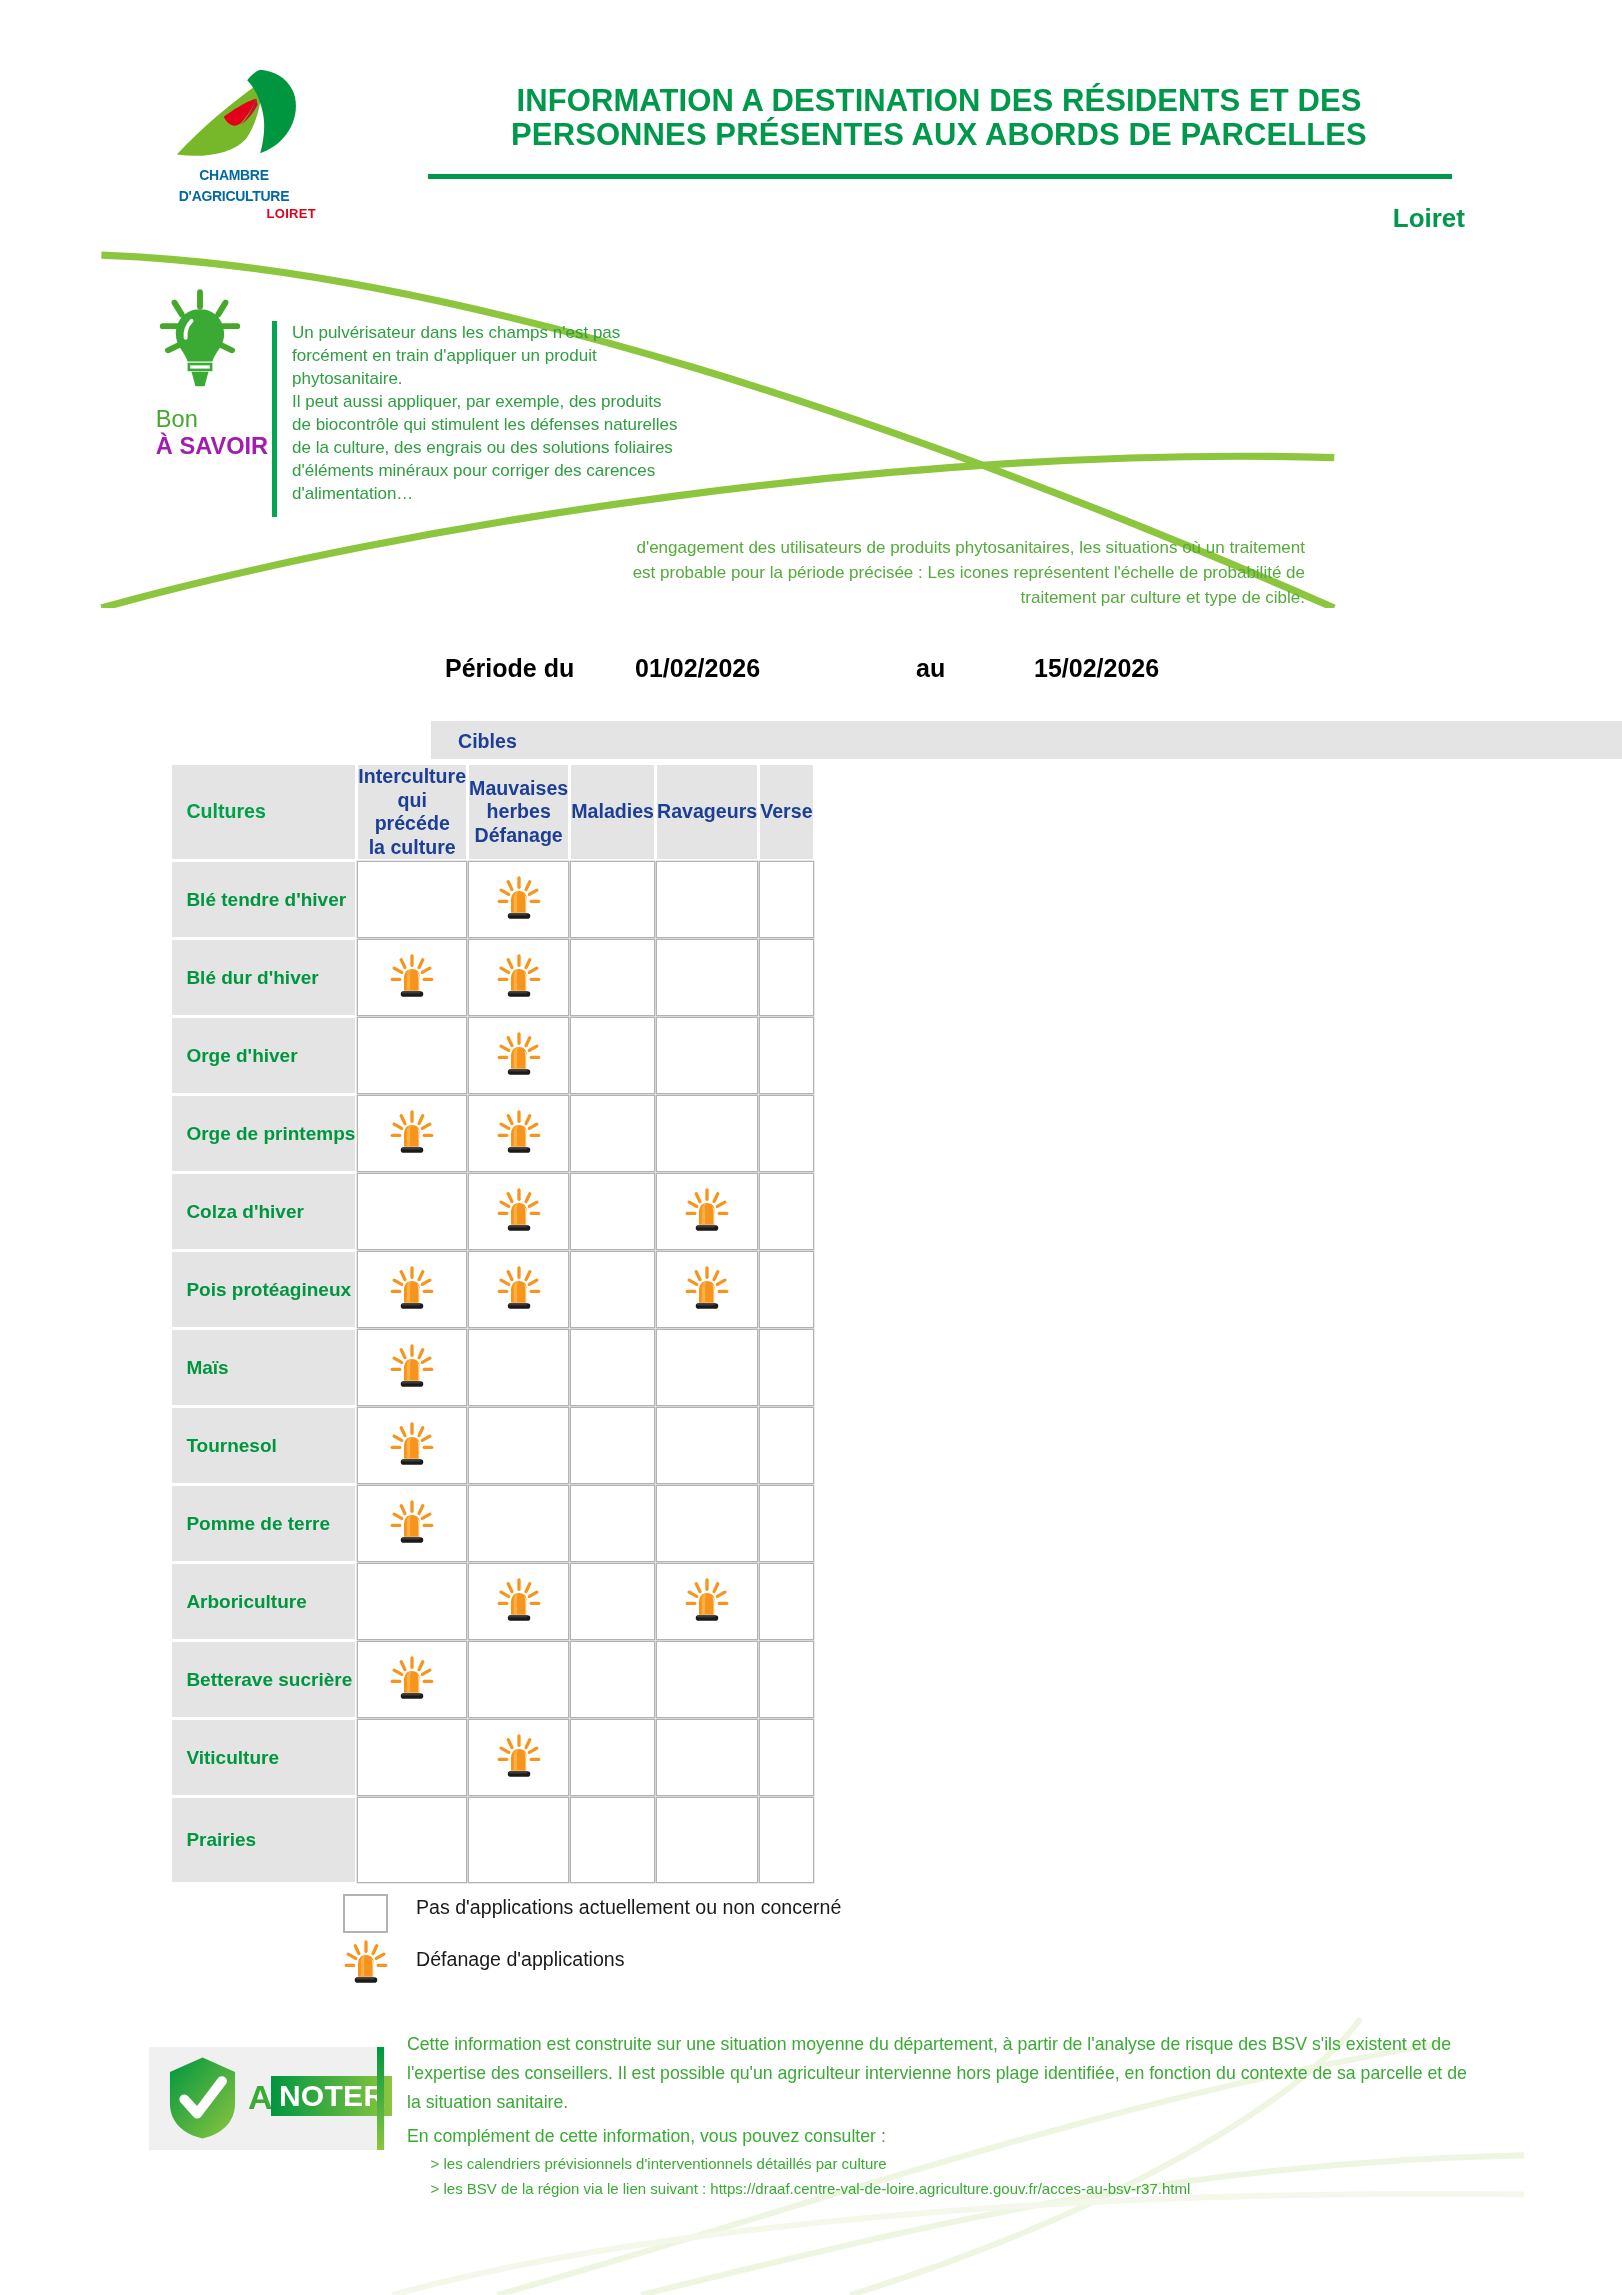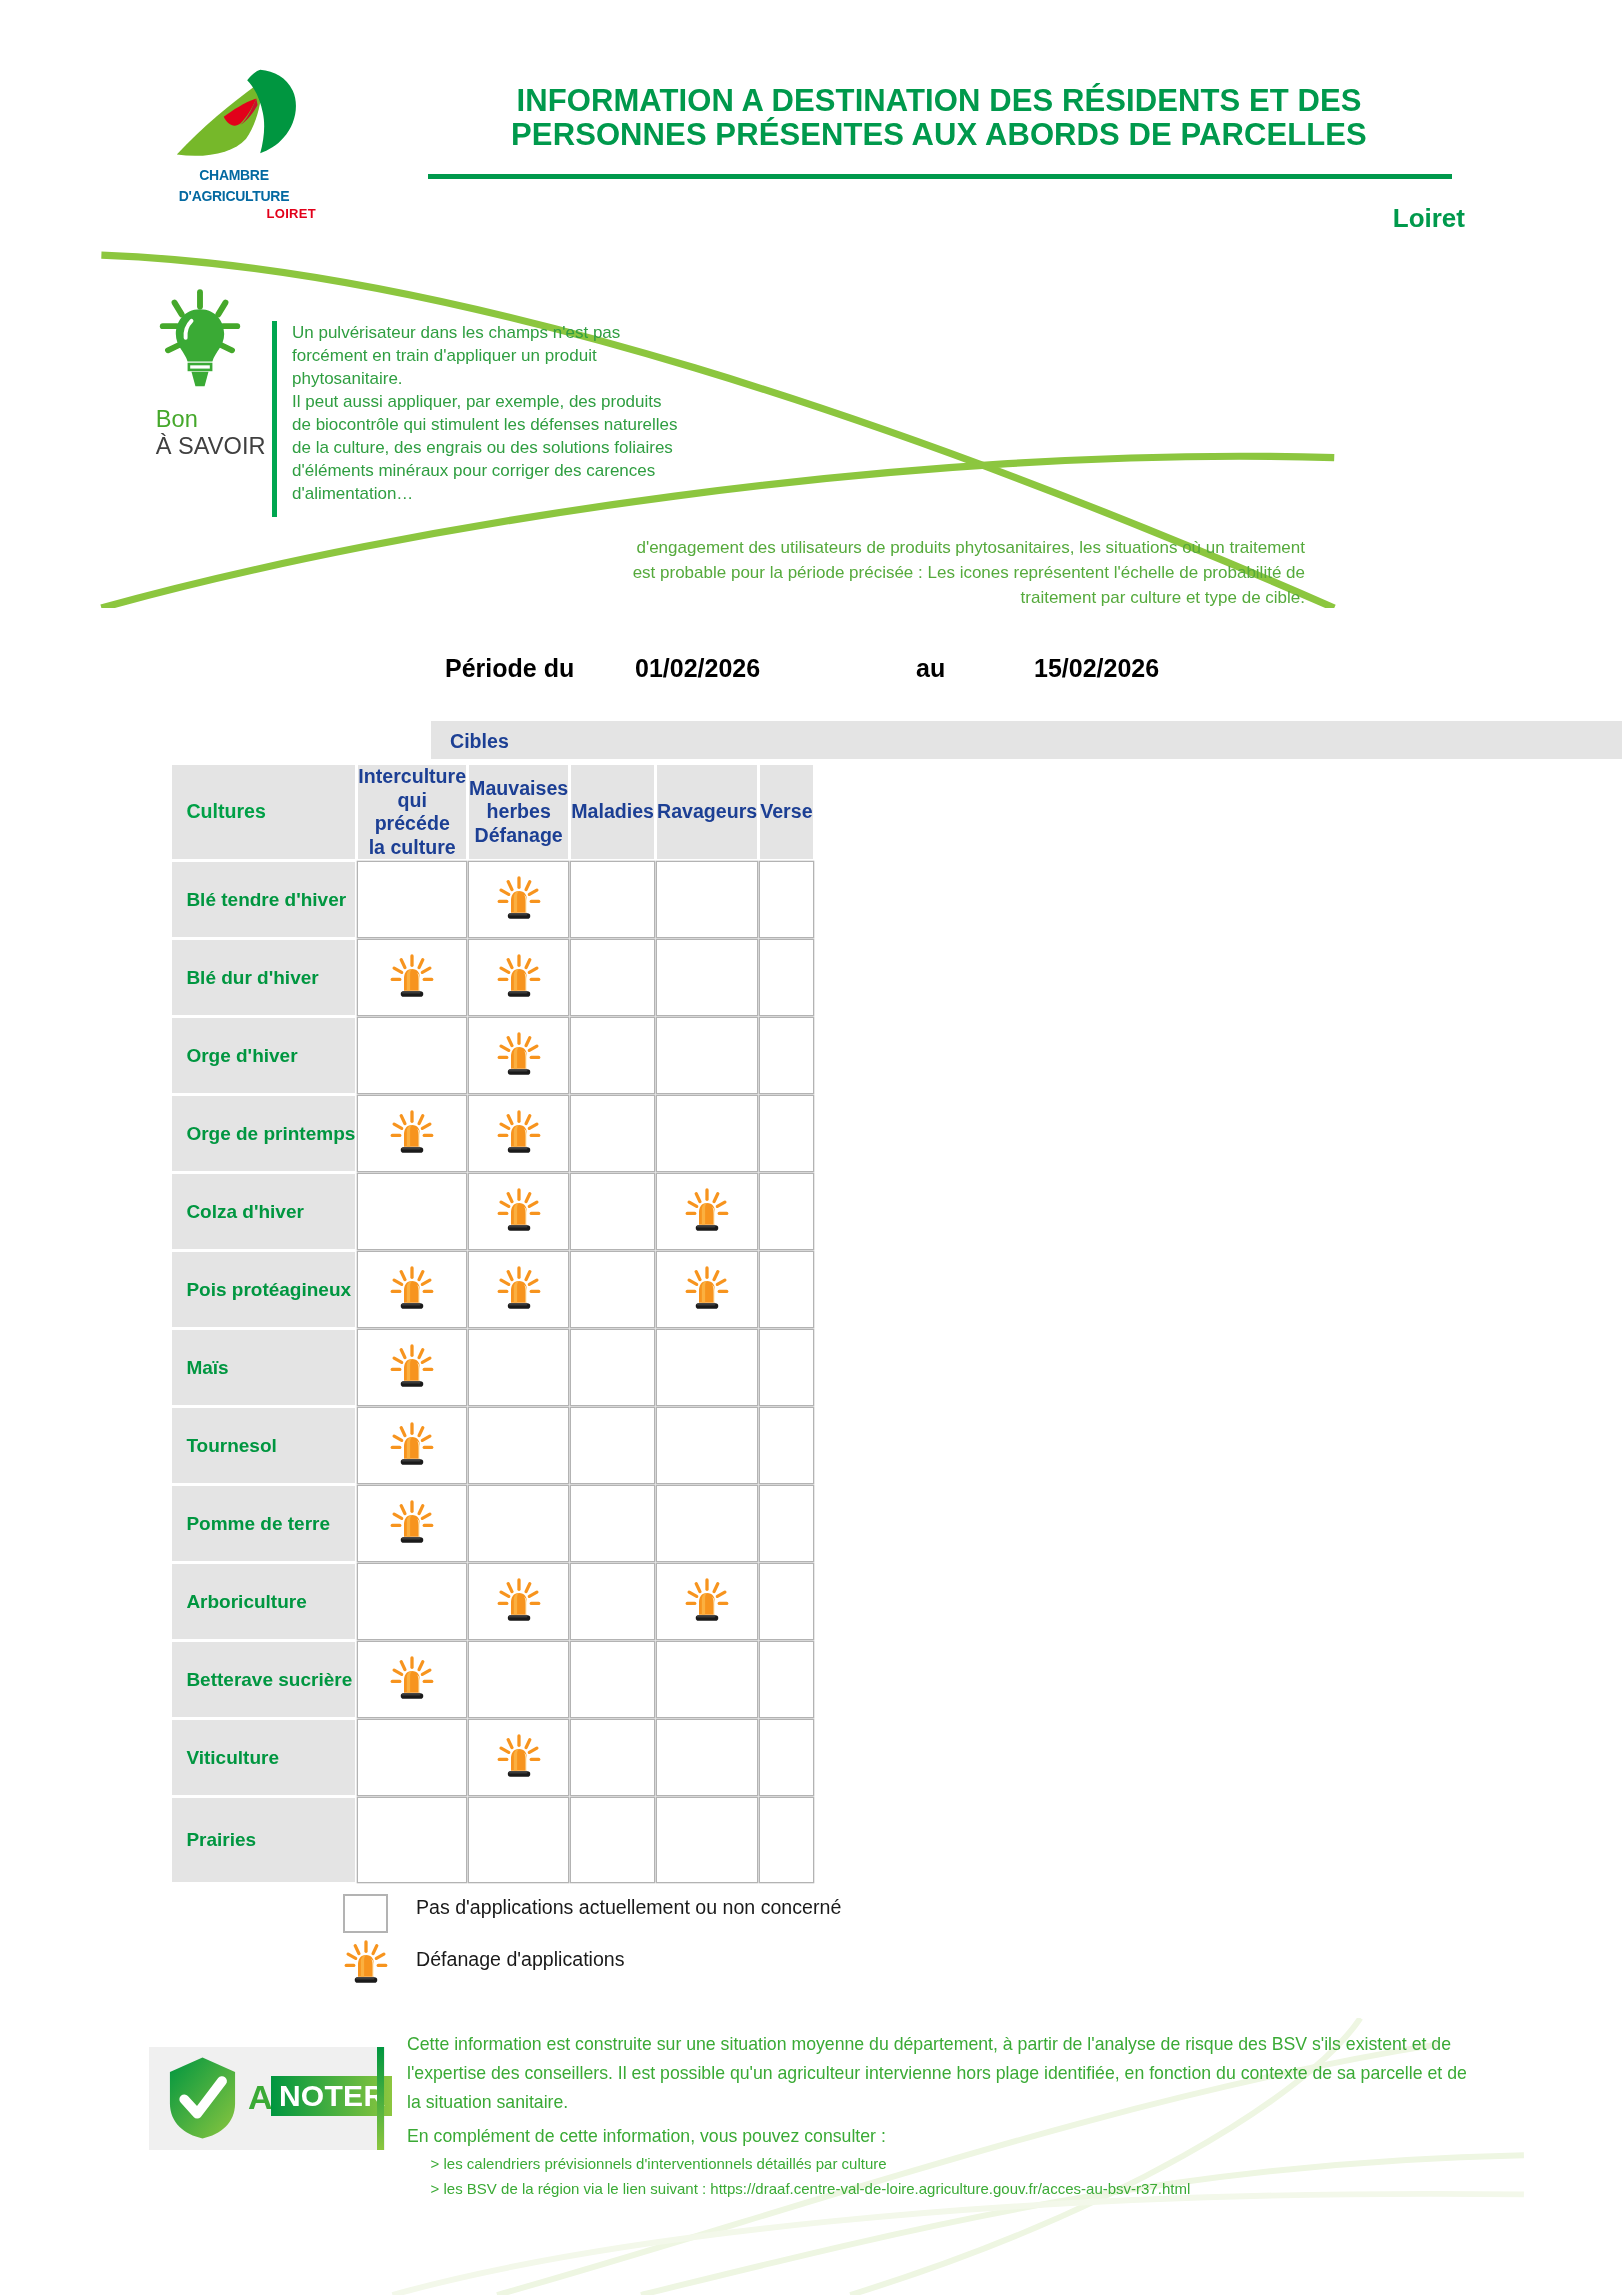--- a/index.html
+++ b/index.html
@@ -79,21 +79,21 @@
     left: 144px; top: 288px;
     width: 576px; height: 236px;
   }
   #bulb-icon { position: absolute; left: 6.5px; top: 0; width: 98px; height: 105px; }
   #bas-bon {
     position: absolute; left: 11.8px; top: 118px;
     color: #45a82b; font-size: 23.6px; line-height: 26px;
   }
   #bas-savoir {
     position: absolute; left: 11.8px; top: 145px;
-    color: #404040; font-size: 23.6px; font-weight: normal; line-height: 26px;
+    color: #a21caf; font-size: 23.6px; font-weight: bold; line-height: 26px;
   }
   #bas-bar {
     position: absolute; left: 128px; top: 33px;
     width: 5.2px; height: 196px; background: #00a650;
   }
   #bas-text {
     position: absolute; left: 148px; top: 33px;
     width: 419px;
     color: #2f9e41;
     font-size: 17px; line-height: 23px;
@@ -128,21 +128,21 @@
     position: absolute;
     left: 169px; top: 721px;
   }
   #cibles-bar {
     position: absolute;
     left: 262px; top: 0;
     width: 1204px; height: 38px;
     background: #e4e4e4;
   }
   #cibles-label {
-    position: absolute; left: 19px; top: 8.5px;
+    position: absolute; left: 27px; top: 8.5px;
     color: #1c3f94; font-weight: bold; font-size: 19.6px;
   }
 
   table.grid {
     position: absolute;
     left: 0; top: 41px;
     border-collapse: separate;
     border-spacing: 3.3px;
     table-layout: fixed;
   }

